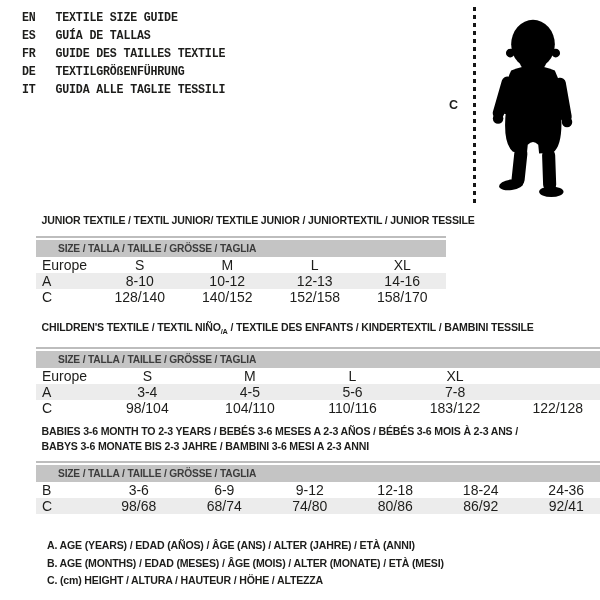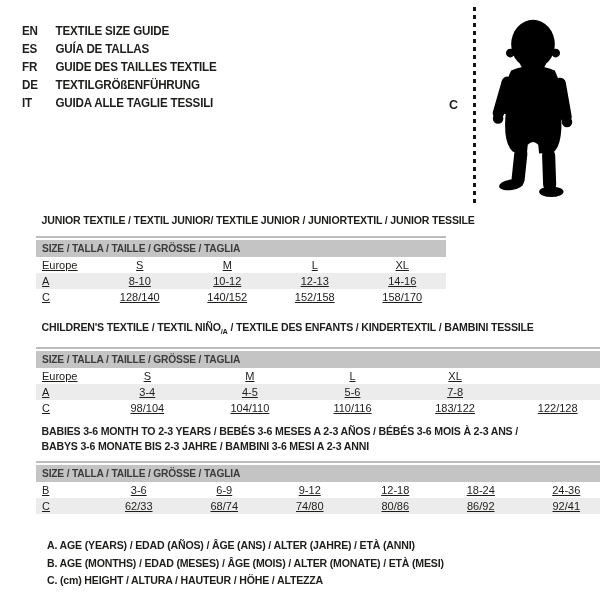--- a/index.html
+++ b/index.html
@@ -6,21 +6,21 @@
   html,body { width:600px; height:600px; }
   body {
     position:relative;
     width:600px; height:600px;
     background:#ffffff;
     font-family:"Liberation Sans", sans-serif;
     color:#1d1d1b;
     overflow:hidden;
   }
   
-  .langs { position:absolute; left:22px; top:22px; }
+  .langs { position:absolute; left:22px; top:9px;font-family:Liberation Mono, monospace; }
   .lang-row {
     display:grid; grid-template-columns:36px auto;
     font-size:12.5px; font-weight:bold; line-height:18px;
     letter-spacing:-0.2px;
     transform:scaleX(0.93); transform-origin:0 50%;
     white-space:nowrap;
   }
   
   .figure { position:absolute; left:440px; top:0; width:160px; height:220px; }
   .c-label {
@@ -43,31 +43,31 @@
     transform:scaleX(0.92); transform-origin:0 50%;
     padding-left:6px;
   }
   .tbl-title sub { font-size:8px; }
   .bar-rule { height:2px; background:#bdbdbd; margin-top:8px; }
   .t3 .bar-rule { margin-top:7px; }
   .size-bar {
     margin-top:2px; height:17px; line-height:17px;
     background:#c4c4c4; color:#3c3c3c;
     font-size:11px; font-weight:bold;
-    padding-left:6px; white-space:nowrap;
+    padding-left:22px; white-space:nowrap;
   }
   .size-bar .sb-inner { display:inline-block; transform:scaleX(0.93); transform-origin:0 50%; letter-spacing:-0.2px; }
   .row { display:grid; height:16px; }
   .cols5 { grid-template-columns:60px repeat(4,1fr); }
   .cols6 { grid-template-columns:60px repeat(5,1fr); }
   .cols7 { grid-template-columns:60px repeat(6,1fr); }
   .row.alt { background:#ececec; }
   .c {
-    font-size:11px; line-height:16px; text-align:center;
-    white-space:nowrap; overflow:visible;text-decoration:underline;
+    font-size:14px; line-height:16px; text-align:center;
+    white-space:nowrap; overflow:visible;
   }
   .c.lab { text-align:left; padding-left:6px; }
   
   .notes { position:absolute; left:22px; top:537px;margin-left:25px; }
   .note-line {
     font-size:11.5px; font-weight:bold; line-height:17.5px;
     letter-spacing:-0.2px; white-space:nowrap;
     transform:scaleX(0.92); transform-origin:0 50%;
   }
 </style>
@@ -198,21 +198,21 @@
         <div class="c lab">B</div>
         <div class="c">3-6</div>
         <div class="c">6-9</div>
         <div class="c">9-12</div>
         <div class="c">12-18</div>
         <div class="c">18-24</div>
         <div class="c">24-36</div>
       </div>
       <div class="row cols7 alt">
         <div class="c lab">C</div>
-        <div class="c">62/33</div>
+        <div class="c">98/68</div>
         <div class="c">68/74</div>
         <div class="c">74/80</div>
         <div class="c">80/86</div>
         <div class="c">86/92</div>
         <div class="c">92/41</div>
       </div>
     </div>
   </section>
 
   <div class="notes">

